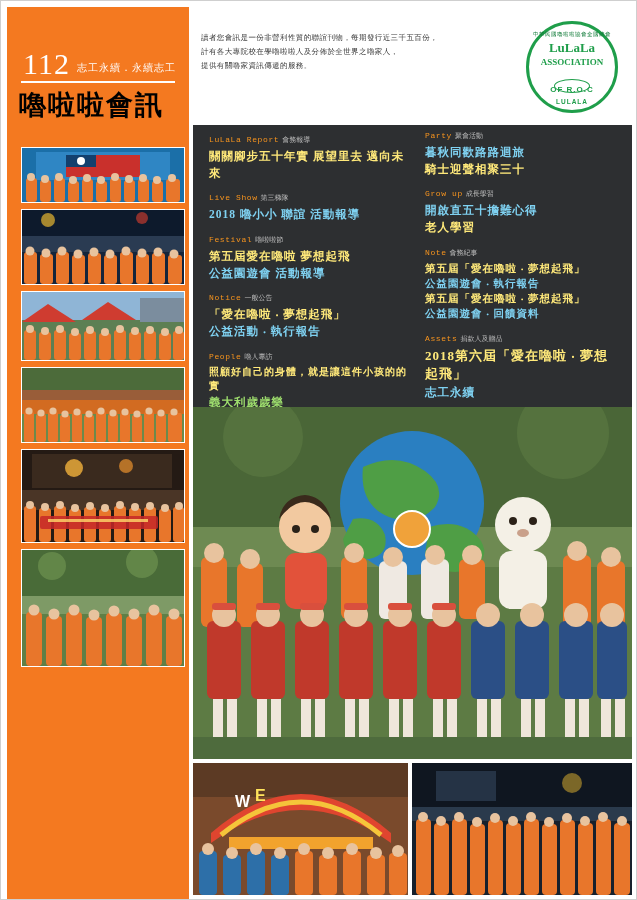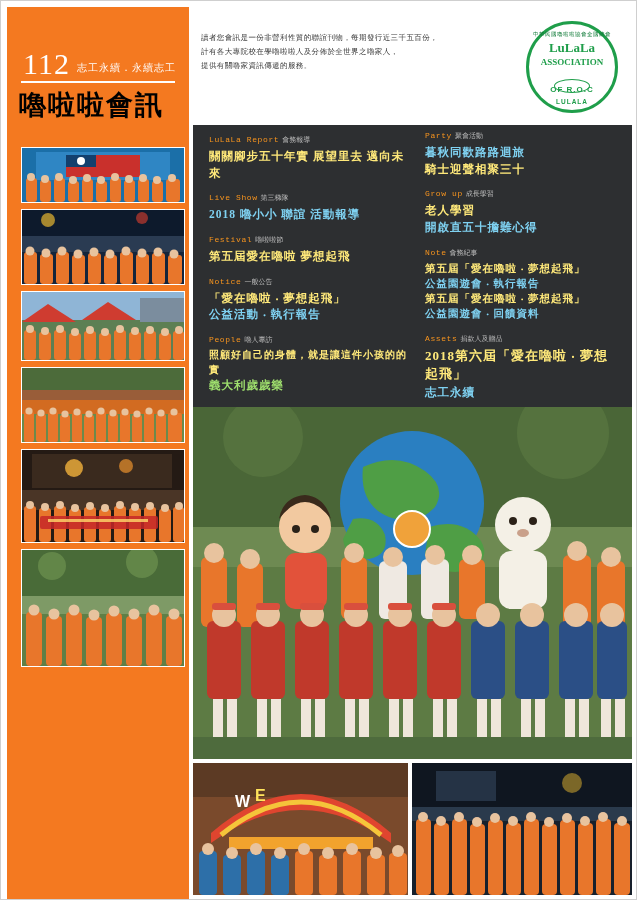--- a/index.html
+++ b/index.html
@@ -518,20 +518,21 @@
             <span>Live Show</span><span class="zh">第三梯隊</span>
           </div>
           <div class="toc-line alt">2018 嚕小小 聯誼 活動報導</div>
         </div>
 
         <div class="toc-group">
           <div class="toc-kicker">
             <span>Festival</span><span class="zh">嚕啦啦節</span>
           </div>
           <div class="toc-line">第五屆愛在嚕啦 夢想起飛</div>
+          <div class="toc-line alt">公益園遊會 活動報導</div>
         </div>
 
         <div class="toc-group">
           <div class="toc-kicker">
             <span>Notice</span><span class="zh">一般公告</span>
           </div>
           <div class="toc-line">「愛在嚕啦 ‧ 夢想起飛」</div>
           <div class="toc-line alt">公益活動 ‧ 執行報告</div>
         </div>
 
@@ -552,22 +553,22 @@
             <span>Party</span><span class="zh">聚會活動</span>
           </div>
           <div class="toc-line alt">暮秋同歡路路迴旅</div>
           <div class="toc-line">騎士迎聲相聚三十</div>
         </div>
 
         <div class="toc-group">
           <div class="toc-kicker">
             <span>Grow up</span><span class="zh">成長學習</span>
           </div>
+          <div class="toc-line alt">開啟直五十擔難心得</div>
           <div class="toc-line">老人學習</div>
-          <div class="toc-line alt">開啟直五十擔難心得</div>
         </div>
 
         <div class="toc-group">
           <div class="toc-kicker">
             <span>Note</span><span class="zh">會務紀事</span>
           </div>
           <div class="toc-line" style="font-size:10.5px">第五屆「愛在嚕啦 ‧ 夢想起飛」</div>
           <div class="toc-line alt" style="font-size:10.5px">公益園遊會 ‧ 執行報告</div>
           <div class="toc-line" style="font-size:10.5px">第五屆「愛在嚕啦 ‧ 夢想起飛」</div>
           <div class="toc-line alt" style="font-size:10.5px">公益園遊會 ‧ 回饋資料</div>

